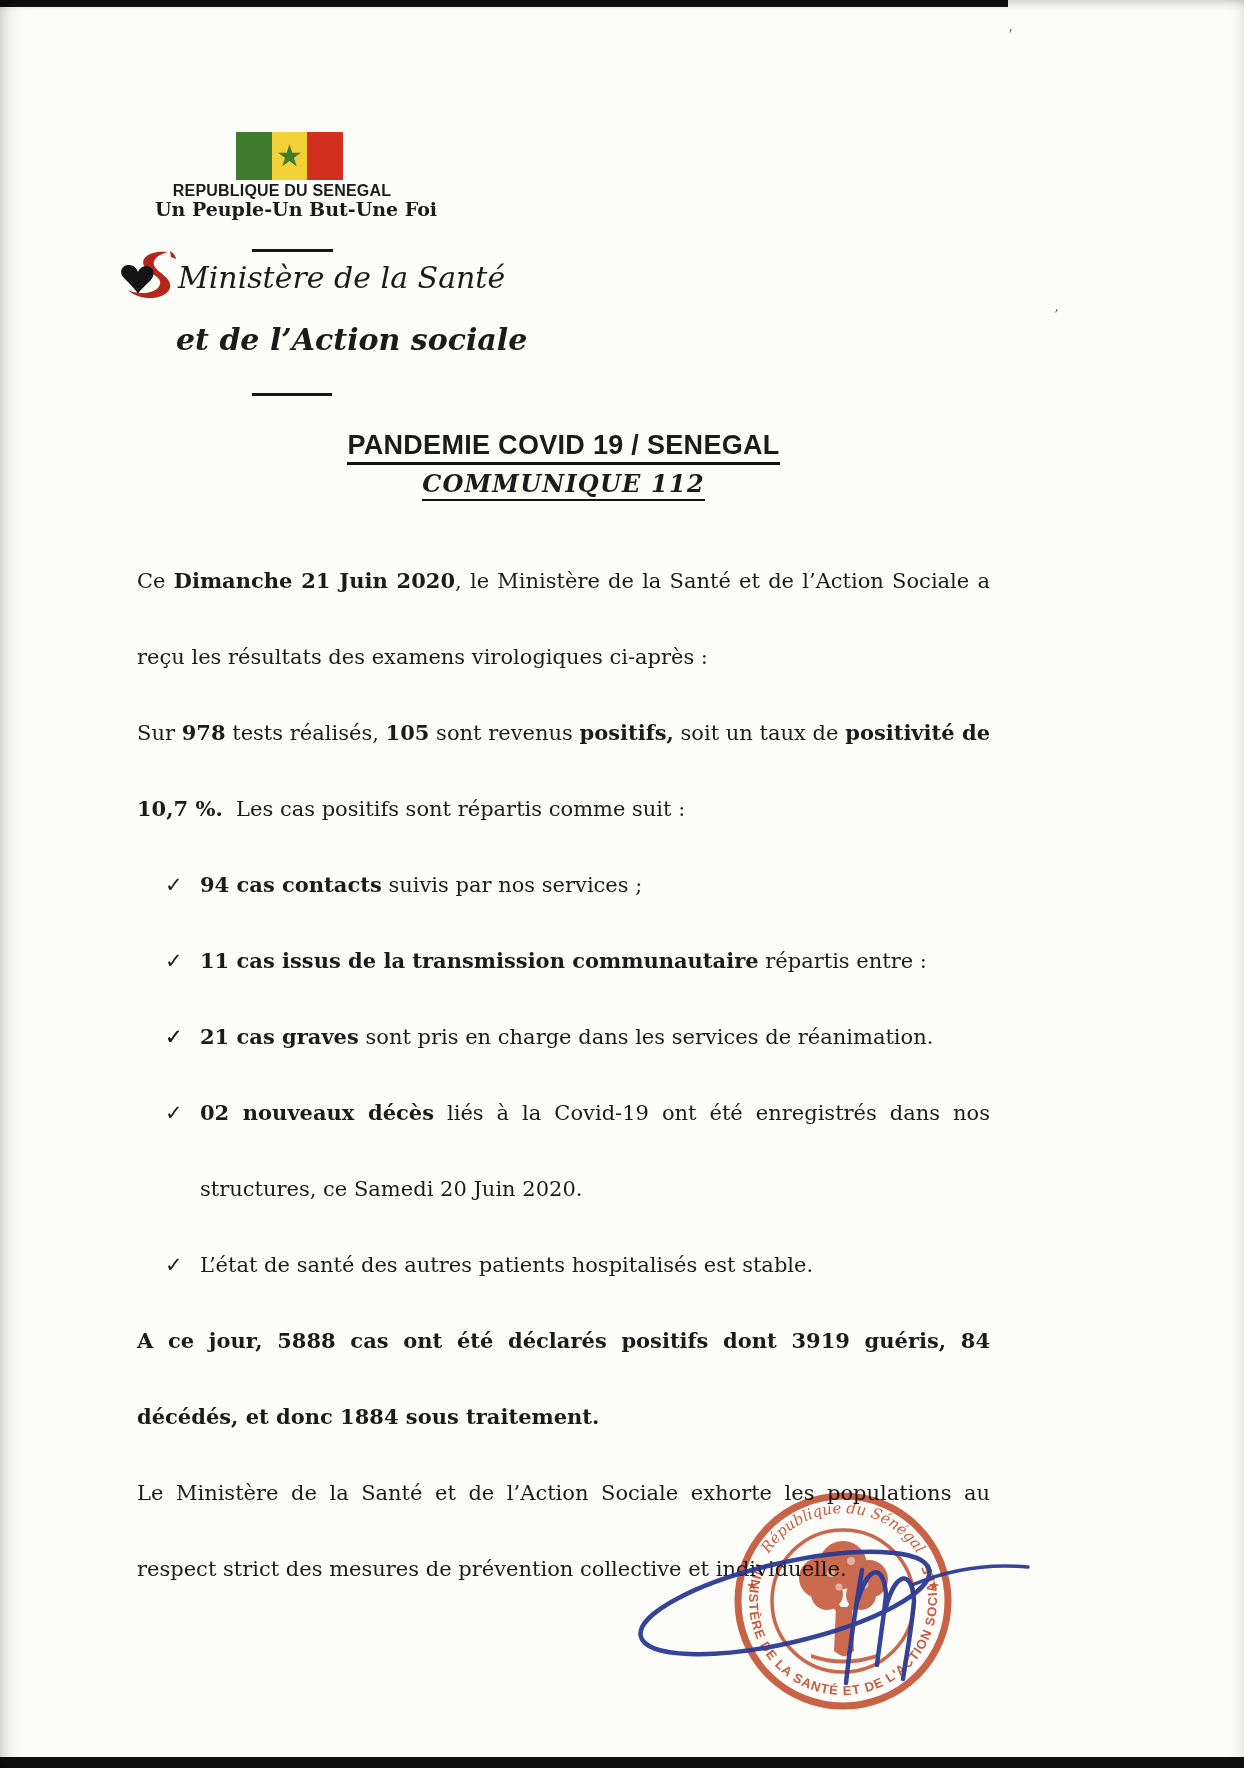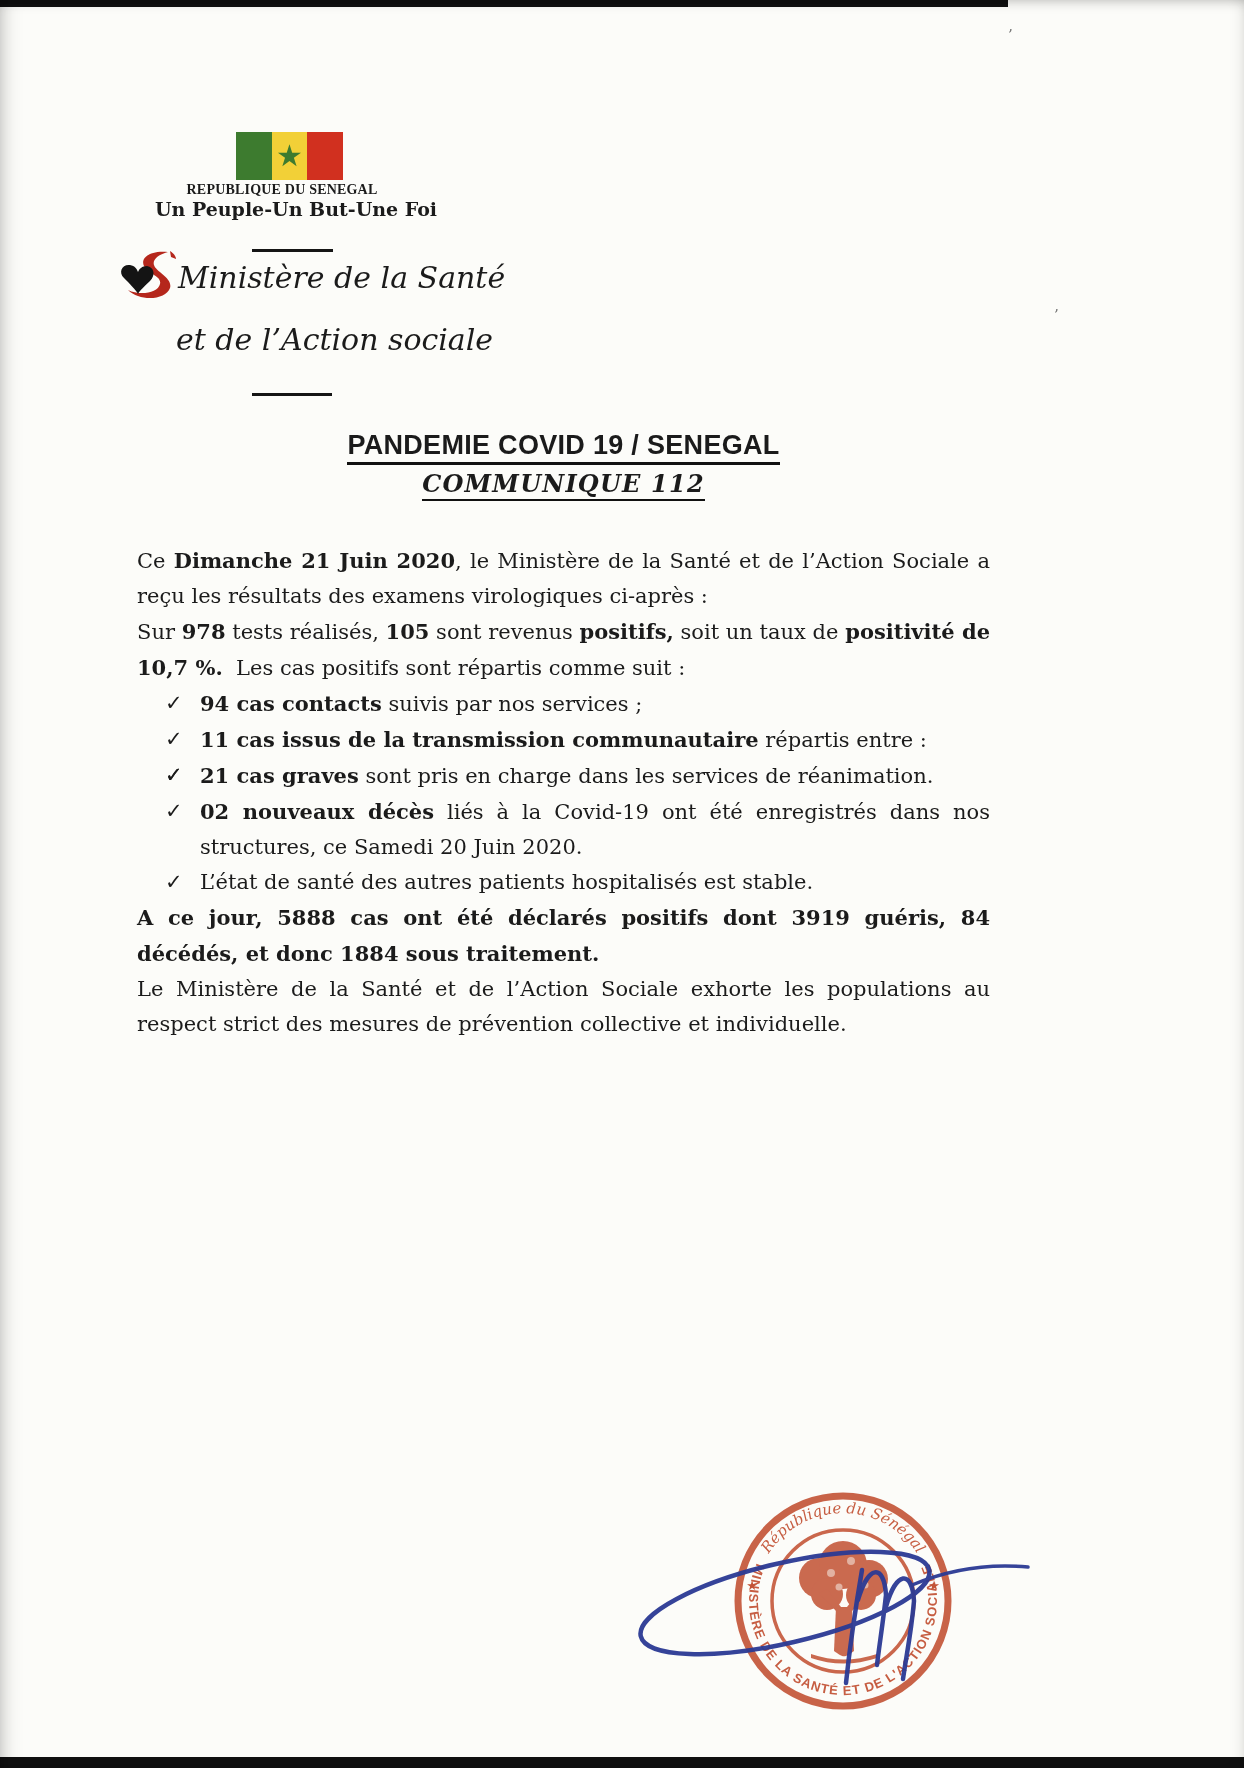--- a/index.html
+++ b/index.html
@@ -13,39 +13,39 @@
     box-shadow: inset 14px 0 22px -16px rgba(0,0,0,.35), inset -10px 0 18px -14px rgba(0,0,0,.22), inset 0 10px 14px -10px rgba(0,0,0,.25);
   }
   .abs{position:absolute;}
   .scanbar{background:#101010;}
   
   .flag{left:236px; top:132px; width:107px; height:48px; display:flex;}
   .flag .band{flex:1;}
   .flag .star{position:absolute; left:0; top:0; width:100%; height:100%;
     display:flex; align-items:center; justify-content:center; font-size:30px; line-height:1;}
   .republic{left:132px; top:182px; width:300px; text-align:center;
-    font-family:Liberation Serif, serif; font-weight:bold; font-size:14px; letter-spacing:.2px;}
+    font-family:Liberation Sans, sans-serif; font-weight:bold; font-size:16px; letter-spacing:.2px;}
   .motto{left:146px; top:198px; width:300px; text-align:center;
     font-weight:600; font-size:19px;}
   .rule{background:#151515; height:3px;}
   .script{font-style:italic; white-space:nowrap;}
   .ministry1{left:178px; top:260px; font-size:30px;}
-  .ministry2{left:176px; top:322px; font-size:30px;}
+  .ministry2{left:176px; top:322px; font-size:30px;font-weight:bold;}
   .placedate{left:806px; top:268px; font-size:29px;}
   .speck{color:#777; font-size:15px;}
   
   .title-wrap{left:137px; width:853px; text-align:center;}
   .title-main{top:430px;}
   .title-main span{font-family:"Liberation Sans", sans-serif; font-weight:bold; font-size:27px;
     letter-spacing:.3px; border-bottom:3px solid #111; padding-bottom:2px;}
   .title-sub{top:469px;}
   .title-sub span{font-weight:bold; font-style:italic; font-size:24px; letter-spacing:1.2px;
     border-bottom:2px solid #111; padding-bottom:1px;}
   
-  .body{left:137px; top:543px; width:853px; font-size:21px; line-height:35px; text-align:justify;}
+  .body{left:137px; top:543px; width:853px; font-size:21px; line-height:76px; text-align:justify;}
   .body p{margin:0;}
   .li{position:relative; padding-left:63px; text-align:justify;}
   .li .marker{position:absolute; left:28px; top:0; font-family:"DejaVu Sans", sans-serif; font-size:21px;}
   .li-sub{text-align:justify;}
   b{font-weight:bold;}
   
   .stamp{left:723px; top:1481px; mix-blend-mode:multiply; opacity:.93;}
   .sig{left:600px; top:1495px;}
 </style>
 </head>

